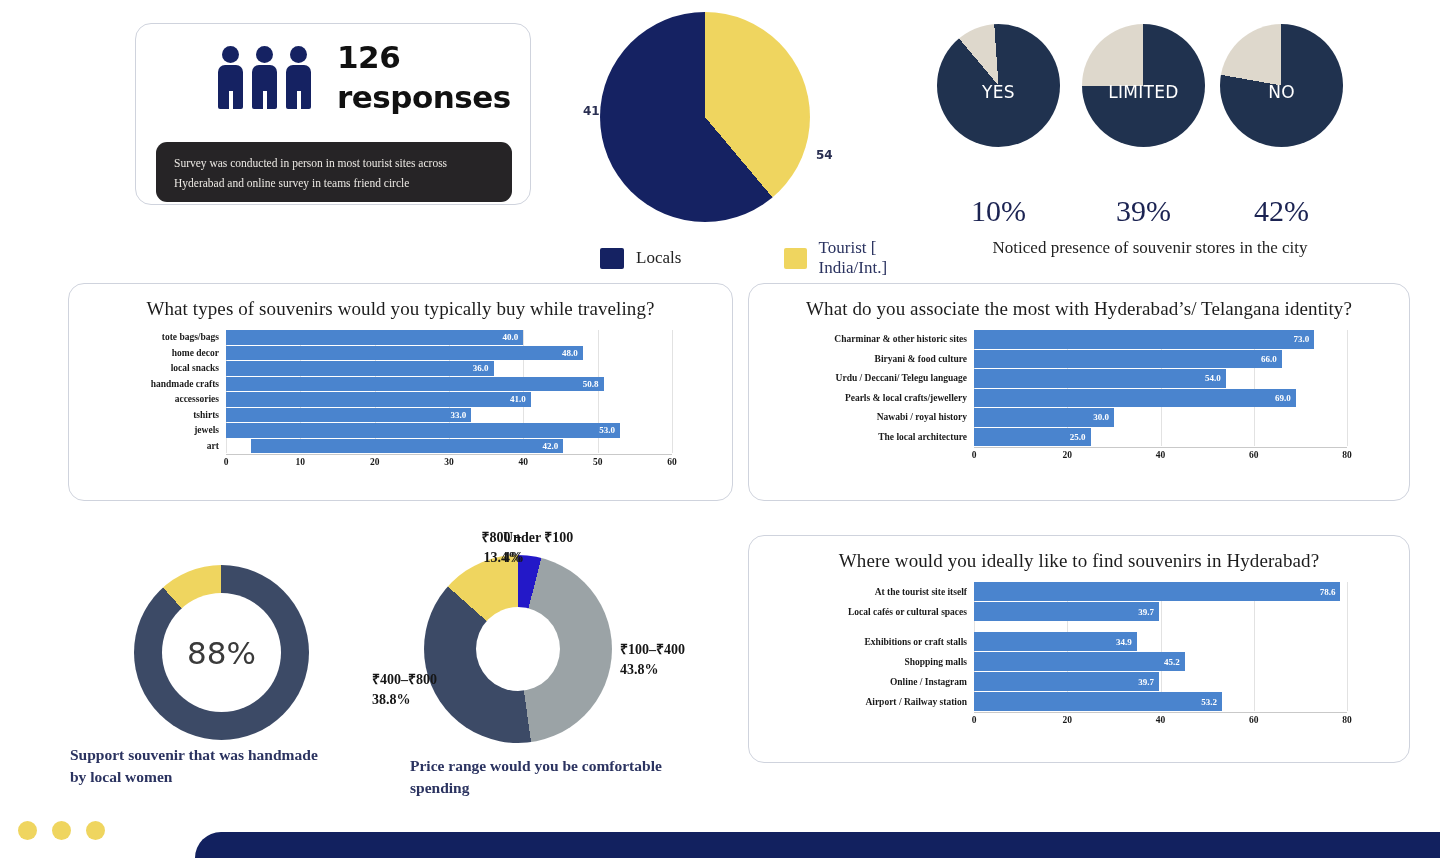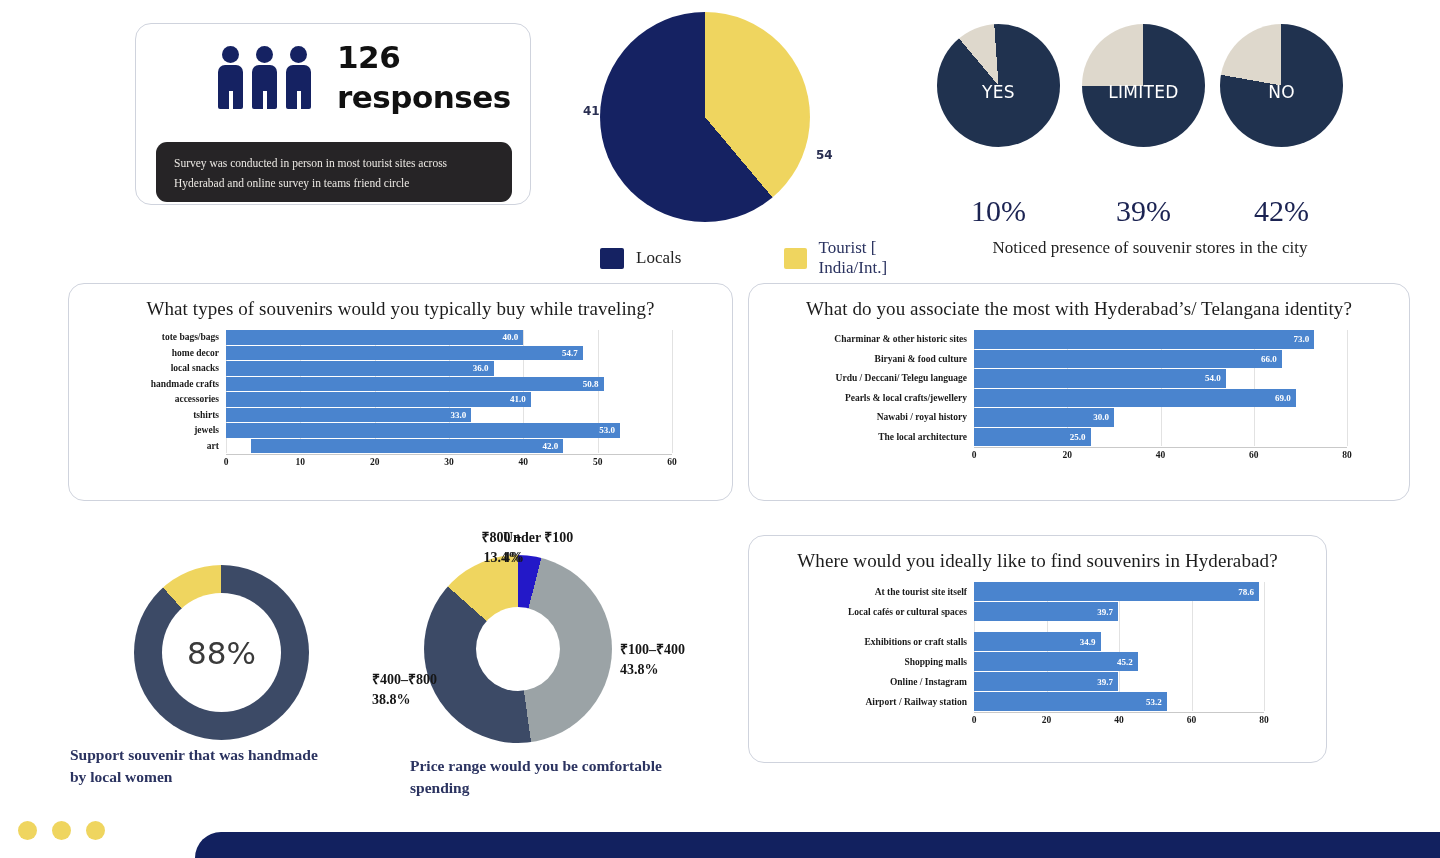--- a/index.html
+++ b/index.html
@@ -65,21 +65,21 @@
 
   
   .card{
     position:absolute;background:#ffffff;border:1.5px solid #cfd3dd;border-radius:16px;box-sizing:border-box;
   }
   .card-title{
     text-align:center;font-size:19px;color:#1c1c1c;padding-top:14px;letter-spacing:.1px;
   }
   .c1{left:68px;top:283px;width:665px;height:218px;}
   .c2{left:748px;top:283px;width:662px;height:218px;}
-  .c3{left:748px;top:535px;width:579px;height:228px;}
+  .c3{left:748px;top:535px;width:662px;height:228px;}
 
   
   .plot{position:relative;margin-top:10px;}
   .bar-row{display:flex;align-items:center;height:16px;margin-bottom:1px;}
   .bar-lbl{
     text-align:right;font-size:9.5px;font-weight:bold;color:#1a1a1a;
     padding-right:7px;box-sizing:border-box;font-family:"Liberation Serif",serif;
   }
   .bar-track{position:relative;height:100%;flex:1;}
   .bar-fill{height:100%;background:#4a84ce;position:relative;}
@@ -204,21 +204,21 @@
             <div class="bar-track">
               <div class="bar-fill" style="width: 66.6667%; background: rgb(74, 132, 206);">
                 <div class="bar-val">40.0</div>
               </div>
             </div>
           </div>
           <div class="bar-row" style="height: 14.5px;">
             <div class="bar-lbl" style="width: 120px;">home decor</div>
             <div class="bar-track">
               <div class="bar-fill" style="width: 80%; background: rgb(74, 132, 206);">
-                <div class="bar-val">54.7</div>
+                <div class="bar-val">48.0</div>
               </div>
             </div>
           </div>
           <div class="bar-row" style="height: 14.5px;">
             <div class="bar-lbl" style="width: 120px;">local snacks</div>
             <div class="bar-track">
               <div class="bar-fill" style="width: 60%; background: rgb(74, 132, 206);">
                 <div class="bar-val">36.0</div>
               </div>
             </div>

